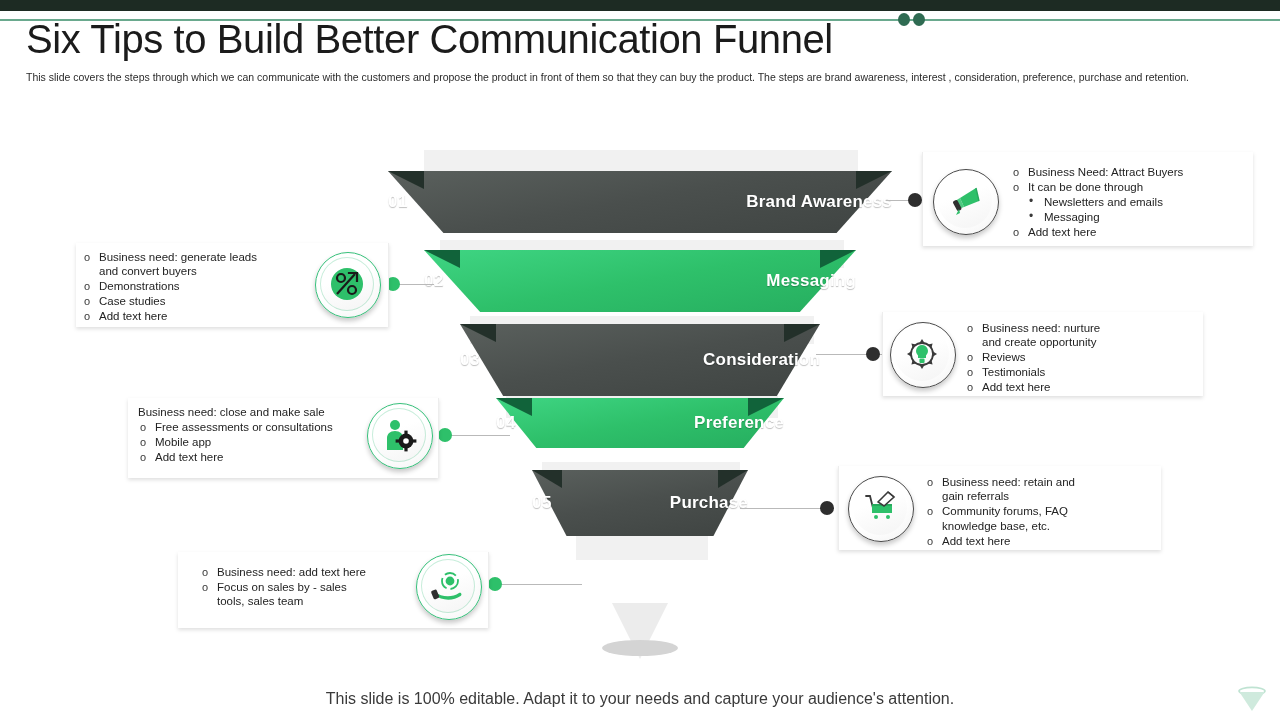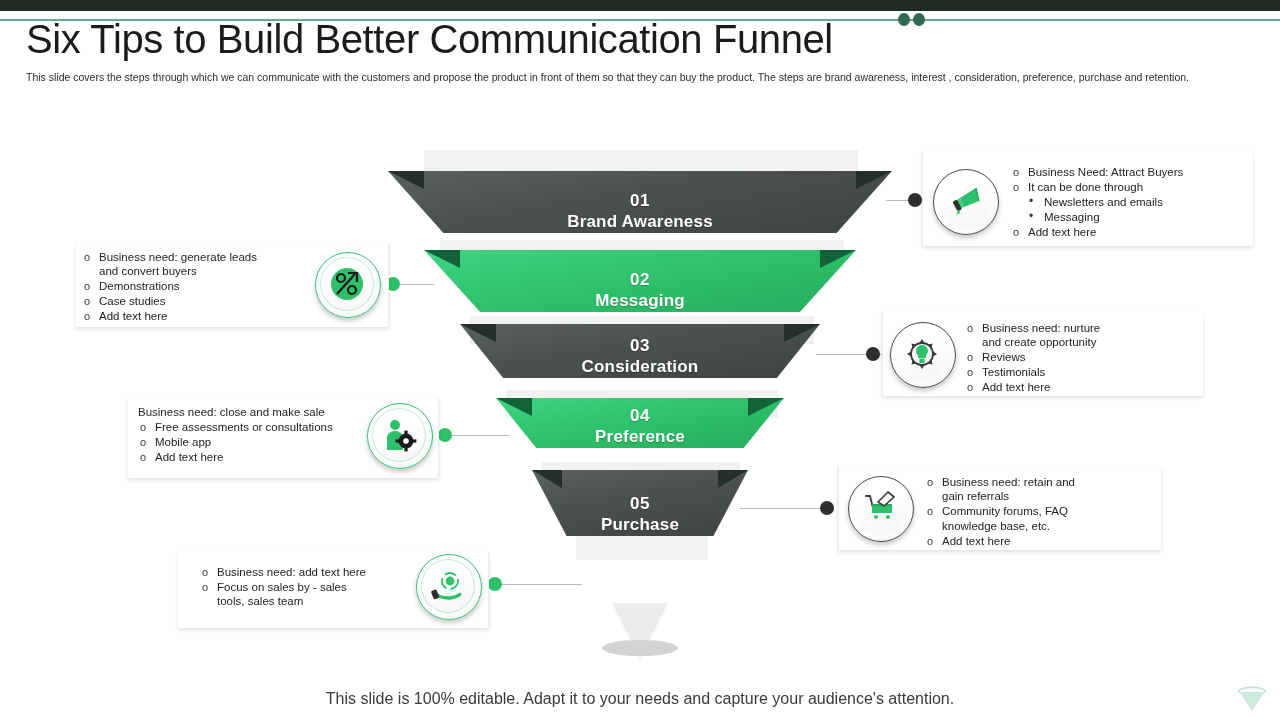--- a/index.html
+++ b/index.html
@@ -29,21 +29,21 @@
     font-size:10.5px;line-height:15px;color:#2b2b2b;text-align:left;
   }
 
   
   .funnel{position:absolute;left:0;top:140px;width:1280px;height:520px;}
   .fbg{position:absolute;background:#f1f1f1;}
   .layer{position:absolute;}
   .layer .body{position:absolute;left:0;top:0;width:100%;height:100%;}
   .layer .lbl{
     position:absolute;left:0;right:0;top:0;bottom:0;
-    display:flex;flex-direction:column;align-items:center;justify-content:flex-end;
+    display:flex;flex-direction:row;align-items:center;justify-content:space-between;
     color:#ffffff;text-shadow:0 1px 1px rgba(0,0,0,.25);
     pointer-events:none;
   }
   .layer .num{font-size:17px;font-weight:700;line-height:20px;letter-spacing:.5px;}
   .layer .name{font-size:17px;font-weight:700;line-height:22px;letter-spacing:.2px;}
   .flap{position:absolute;top:0;width:36px;height:18px;}
 
   .spout{position:absolute;left:612px;top:463px;width:56px;height:56px;
     background:#ececec;clip-path:polygon(0 0,100% 0,50% 100%);}
   .fshadow{position:absolute;left:602px;top:500px;width:76px;height:16px;border-radius:50%;
@@ -131,21 +131,21 @@
     <div class="layer" style="left:424px;top:110px;width:432px;height:62px;">
       <div class="body" style="background:linear-gradient(170deg,#3fd583 0%,#2ec06a 50%,#26ad5f 100%);clip-path:polygon(0 0,100% 0,87% 100%,13% 100%);"></div>
       <div class="flap" style="left:0;background:#11633a;clip-path:polygon(0 0,100% 0,100% 100%);"></div>
       <div class="flap" style="right:0;background:#11633a;clip-path:polygon(0 0,100% 0,0 100%);"></div>
       <div class="lbl">
         <span class="num">02</span>
         <span class="name">Messaging</span>
       </div>
     </div>
 
-    <div class="layer" style="left:460px;top:184px;width:360px;height:54px;">
+    <div class="layer" style="left:460px;top:184px;width:360px;height:72px;">
       <div class="body" style="background:linear-gradient(170deg,#5a605d 0%,#4a4f4d 48%,#3f4442 100%);clip-path:polygon(0 0,100% 0,88% 100%,12% 100%);"></div>
       <div class="flap" style="left:0;background:#23302a;clip-path:polygon(0 0,100% 0,100% 100%);"></div>
       <div class="flap" style="right:0;background:#23302a;clip-path:polygon(0 0,100% 0,0 100%);"></div>
       <div class="lbl">
         <span class="num">03</span>
         <span class="name">Consideration</span>
       </div>
     </div>
 
     <div class="layer" style="left:496px;top:258px;width:288px;height:50px;">

